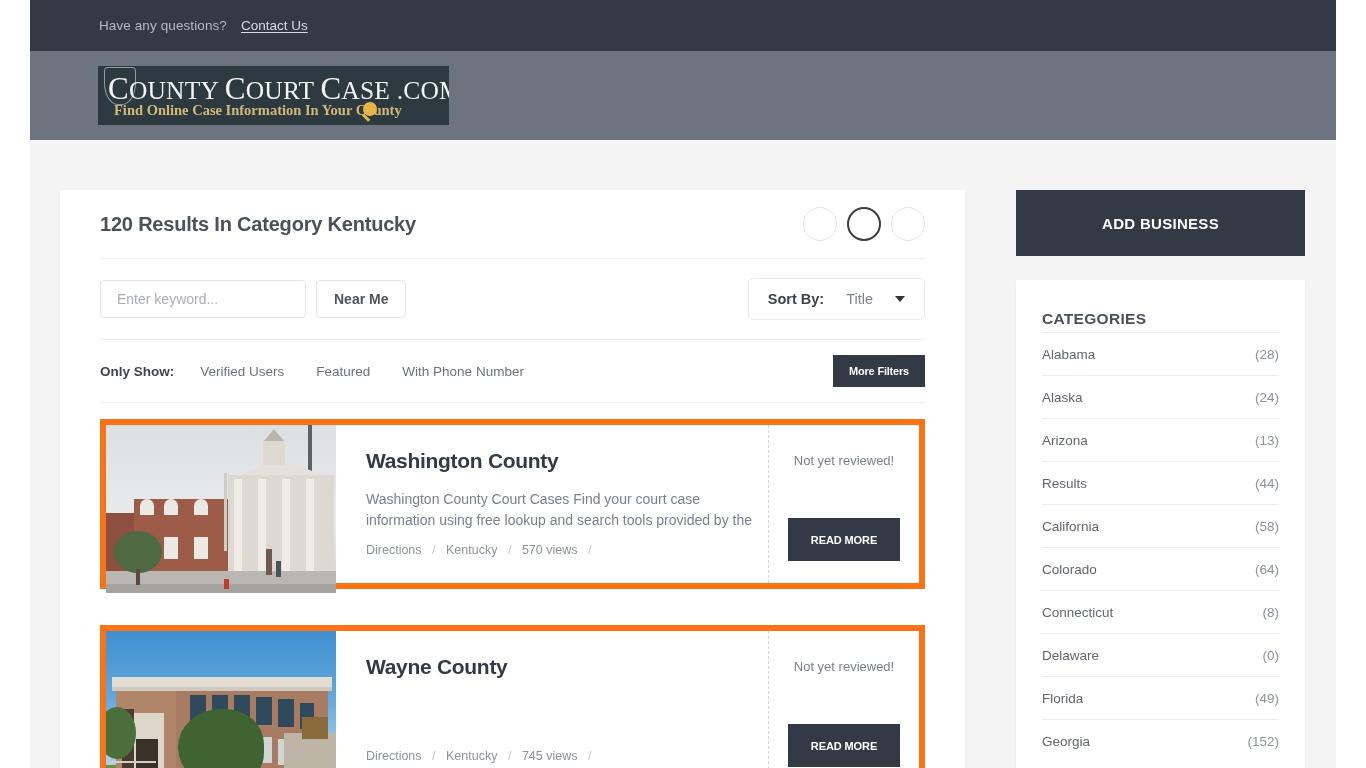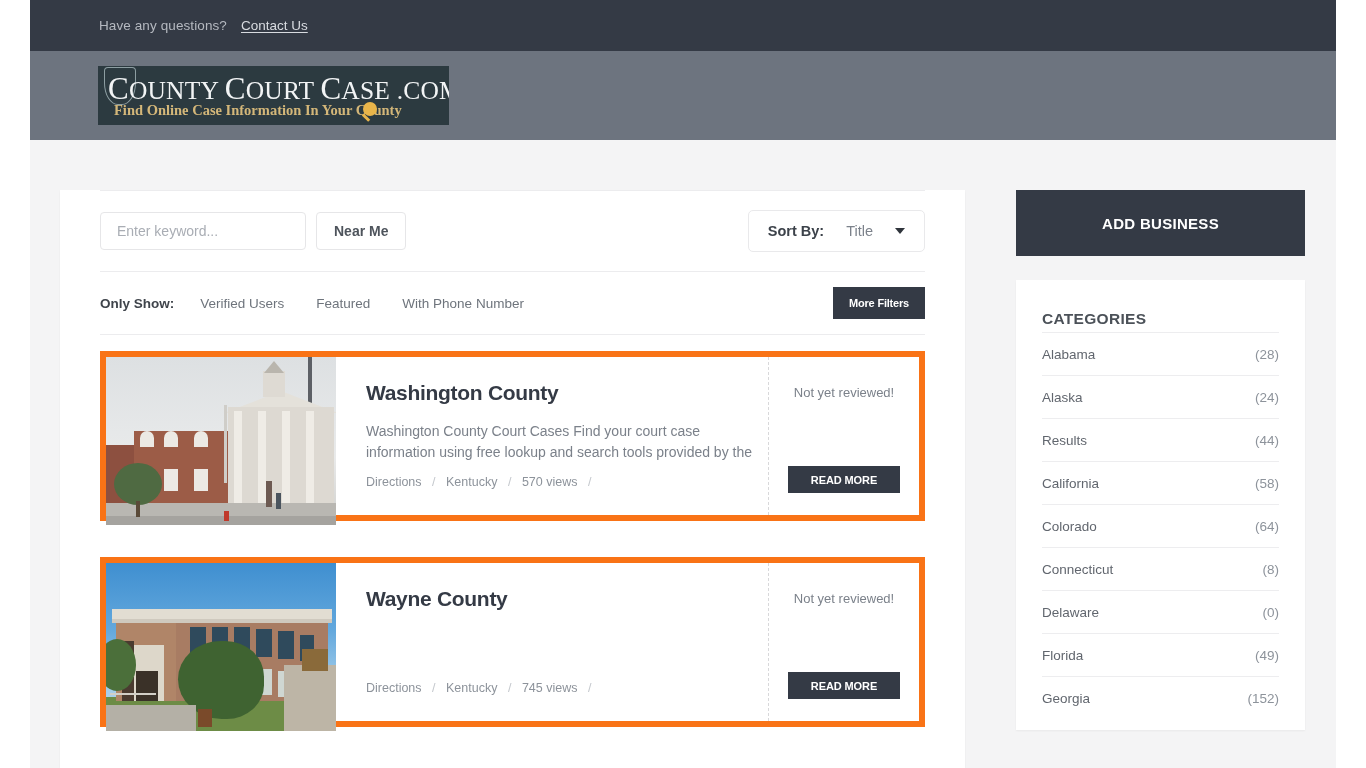--- a/index.html
+++ b/index.html
@@ -206,21 +206,21 @@
   .listing-meta .sep { color:#c4c8cd; padding:0 7px; }
   .listing-side {
     width:150px; flex:none; position:relative;
   }
   .no-review {
     position:absolute; top:28px; left:0; width:100%; text-align:center;
     font-size:13px; color:#7b818a;
   }
   .read-more {
     position:absolute; bottom:22px; left:50%; transform:translateX(-50%);
-    width:112px; height:27px; background:#343a45; color:#fff;
+    width:112px; height:43px; background:#343a45; color:#fff;
     font-size:11px; font-weight:bold; border:none; cursor:pointer;
     letter-spacing:-.1px; font-family:"Liberation Sans", sans-serif;
   }
 
   
   .sidebar { position:absolute; left:1016px; top:190px; width:289px; }
   .add-business {
     width:289px; height:66px; background:#343a45; color:#fff;
     font-size:15px; font-weight:bold; letter-spacing:.3px;
     display:flex; align-items:center; justify-content:center;
@@ -264,20 +264,28 @@
         <div class="glass"></div>
           <div class="handle"></div>
       </div>
     </div>
   </div>
 
   <div class="body-area"></div>
 
   <div class="main-card">
 
+    <div class="results-head">
+      <div class="results-title">120 Results In Category Kentucky</div>
+      <div class="view-toggles">
+        <button class="vt"></button>
+        <button class="vt active"></button>
+        <button class="vt"></button>
+      </div>
+    </div>
 
     <div class="hr"></div>
 
     <div class="search-row">
       <input class="kw-input" type="text" placeholder="Enter keyword..." style="">
       <button class="near-me">Near Me</button>
       <div class="sort-by">
         <span class="sort-lbl">Sort By:</span>
         <span class="sort-val">Title</span>
         <span class="caret"></span>
@@ -399,20 +407,24 @@
       <div class="cat-title">CATEGORIES</div>
       <div class="cat-item">
         <span class="cat-name">Alabama</span>
         <span class="cat-count">(28)</span>
       </div>
       <div class="cat-item">
         <span class="cat-name">Alaska</span>
         <span class="cat-count">(24)</span>
       </div>
       <div class="cat-item">
+        <span class="cat-name">Arizona</span>
+        <span class="cat-count">(13)</span>
+      </div>
+      <div class="cat-item">
         <span class="cat-name">Results</span>
         <span class="cat-count">(44)</span>
       </div>
       <div class="cat-item">
         <span class="cat-name">California</span>
         <span class="cat-count">(58)</span>
       </div>
       <div class="cat-item">
         <span class="cat-name">Colorado</span>
         <span class="cat-count">(64)</span>

